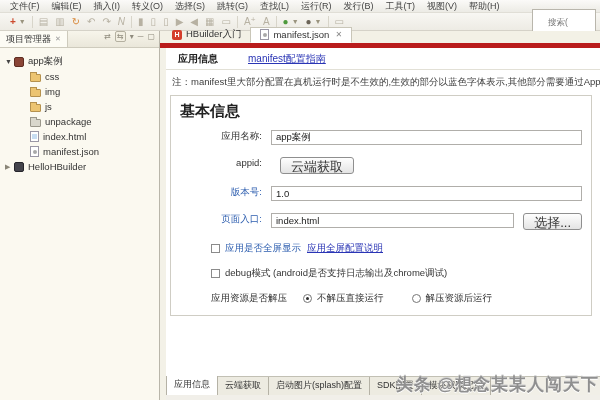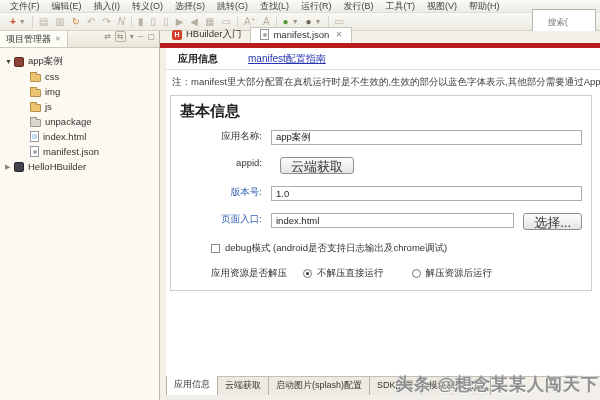--- a/index.html
+++ b/index.html
@@ -258,20 +258,25 @@
           <span class="flabel blue">版本号:</span>
           <input class="finput" value="1.0" style="">
         </div>
 
         <div class="frow">
           <span class="flabel blue">页面入口:</span>
           <input class="finput" value="index.html" style="">
           <button class="fbtn">选择...</button>
         </div>
 
+        <div class="cbrow">
+          <span class="cbox"></span>
+          <span class="cb-blue">应用是否全屏显示</span>
+          <span class="cb-link">应用全屏配置说明</span>
+        </div>
 
         <div class="cbrow">
           <span class="cbox"></span>
           <span class="cb-dark">debug模式 (android是否支持日志输出及chrome调试)</span>
         </div>
 
         <div class="radiorow">
           <span class="unzip-label">应用资源是否解压</span>
           <span class="radio checked"></span>
           <span>不解压直接运行</span>

